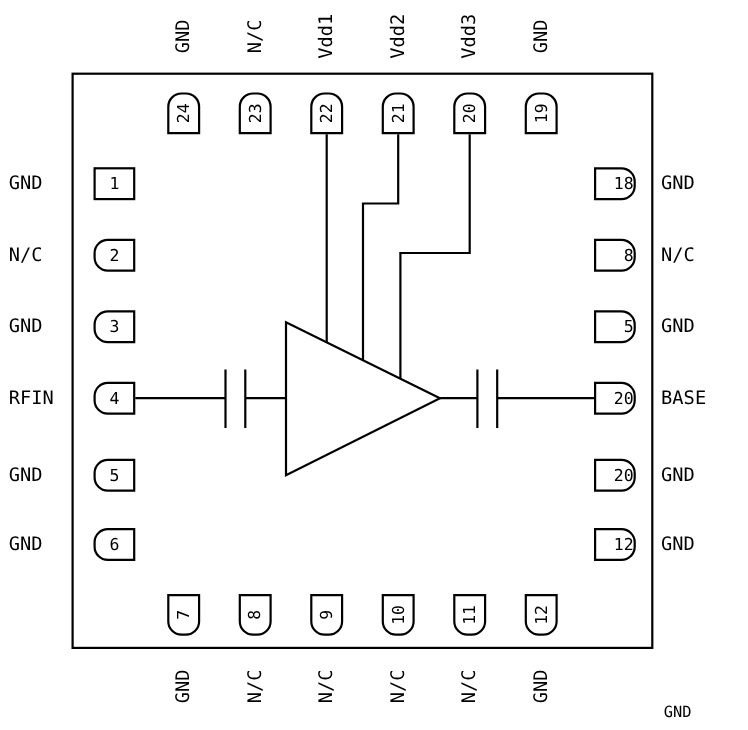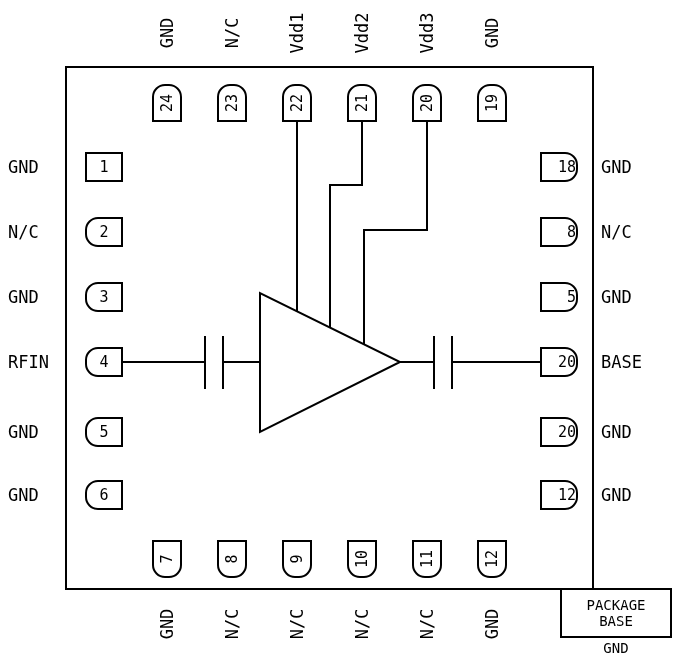--- a/index.html
+++ b/index.html
@@ -189,19 +189,15 @@
     <span class="vnum">12</span>
   </div>
 
   <div class="lbl lbl-rot" style="left:117px;top:614px">GND</div>
   <div class="lbl lbl-rot" style="left:182px;top:614px">N/C</div>
   <div class="lbl lbl-rot" style="left:247px;top:614px">N/C</div>
   <div class="lbl lbl-rot" style="left:312px;top:614px">N/C</div>
   <div class="lbl lbl-rot" style="left:377px;top:614px">N/C</div>
   <div class="lbl lbl-rot" style="left:442px;top:614px">GND</div>
 
-  <div class="pkgbase">
-    <span>PACKAGE</span>
-    <span>BASE</span>
-  </div>
   <div class="pkggnd">GND</div>
 
 </div>
 
 </body></html>

